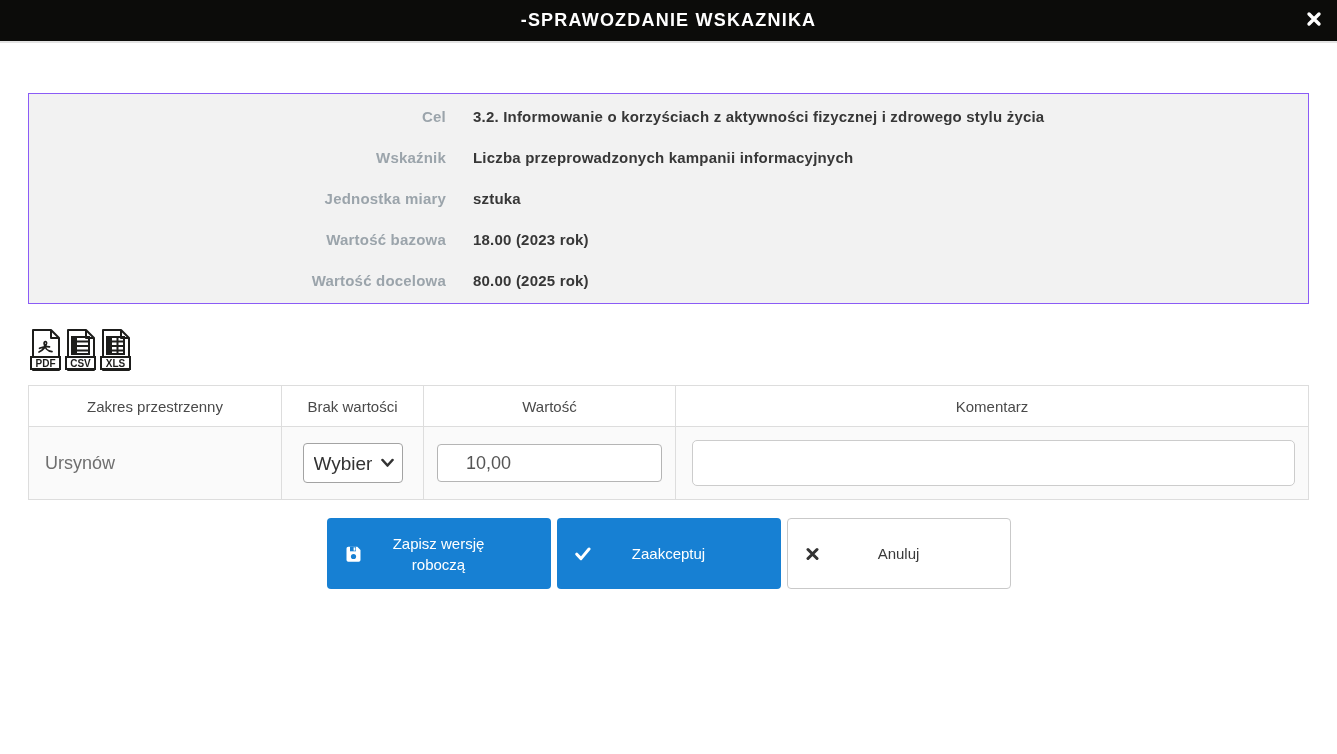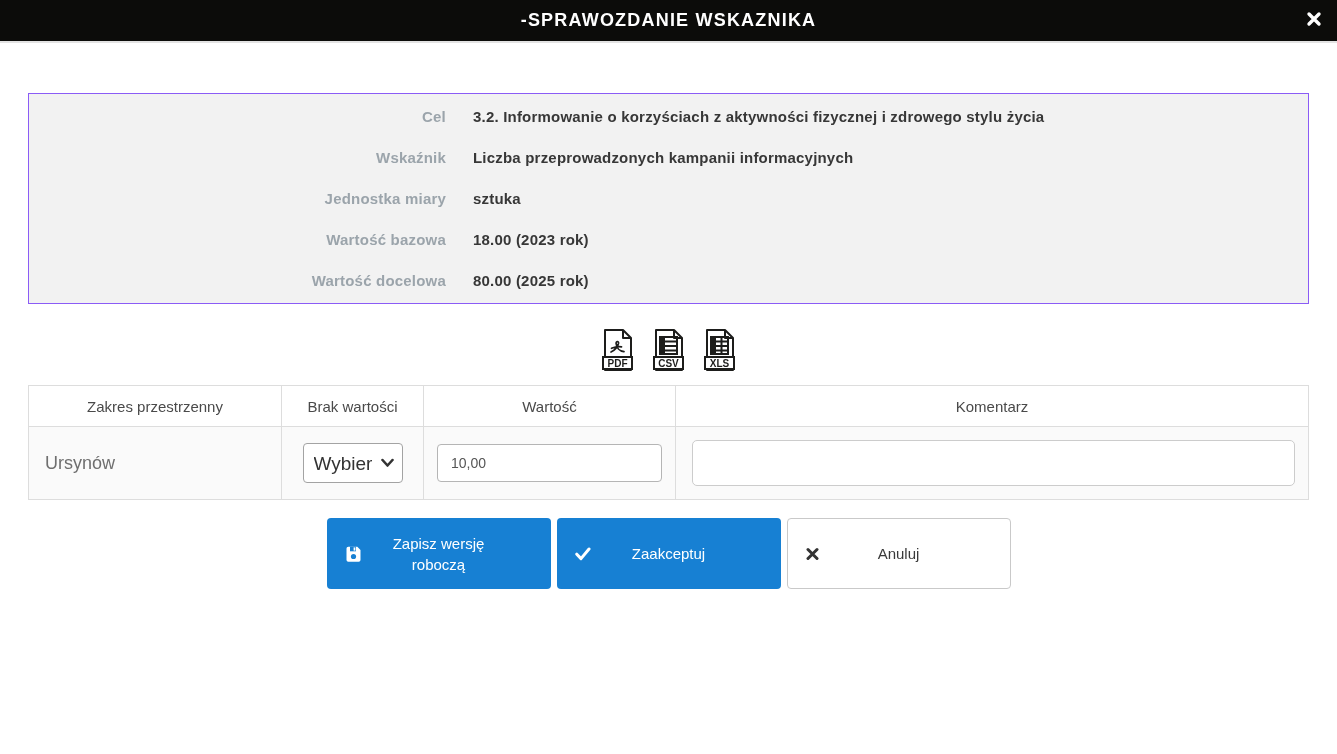--- a/index.html
+++ b/index.html
@@ -57,21 +57,21 @@
     color:#373737;
     font-weight:700;
     font-size:15px;
     letter-spacing:.2px;
   }
 
   
   .export-row {
     margin-top:24px;
     height:44px;
-    display:flex; justify-content:center; gap:16px;text-decoration:underline;
+    display:flex; justify-content:flex-start; gap:0;text-decoration:underline;
   }
   .file-icon { width:35px; height:44px; cursor:pointer; }
 
   
   table.grid {
     margin-top:13px;
     width:100%;
     border-collapse:collapse;
     background:#ffffff;
   }
@@ -109,22 +109,22 @@
     position:absolute; right:9px; top:50%;
     transform:translateY(-50%);
     pointer-events:none;
     display:flex;
   }
   input.wartosc-input {
     width:225px; height:38px;
     border:1px solid #b5b5b5;
     border-radius:4px;
     font-family:inherit;
-    font-size:14px; color:#555555;
-    padding:0 13px;
+    font-size:18px; color:#555555;
+    padding:0 28px;
     background:#ffffff;
   }
   td.cell-komentarz { padding:0 13px 0 16px; }
   input.komentarz-input {
     width:100%; height:46px;
     border:1px solid #cccccc;
     border-radius:5px;
     font-family:inherit;
     font-size:15px; color:#555555;
     padding:0 12px;

